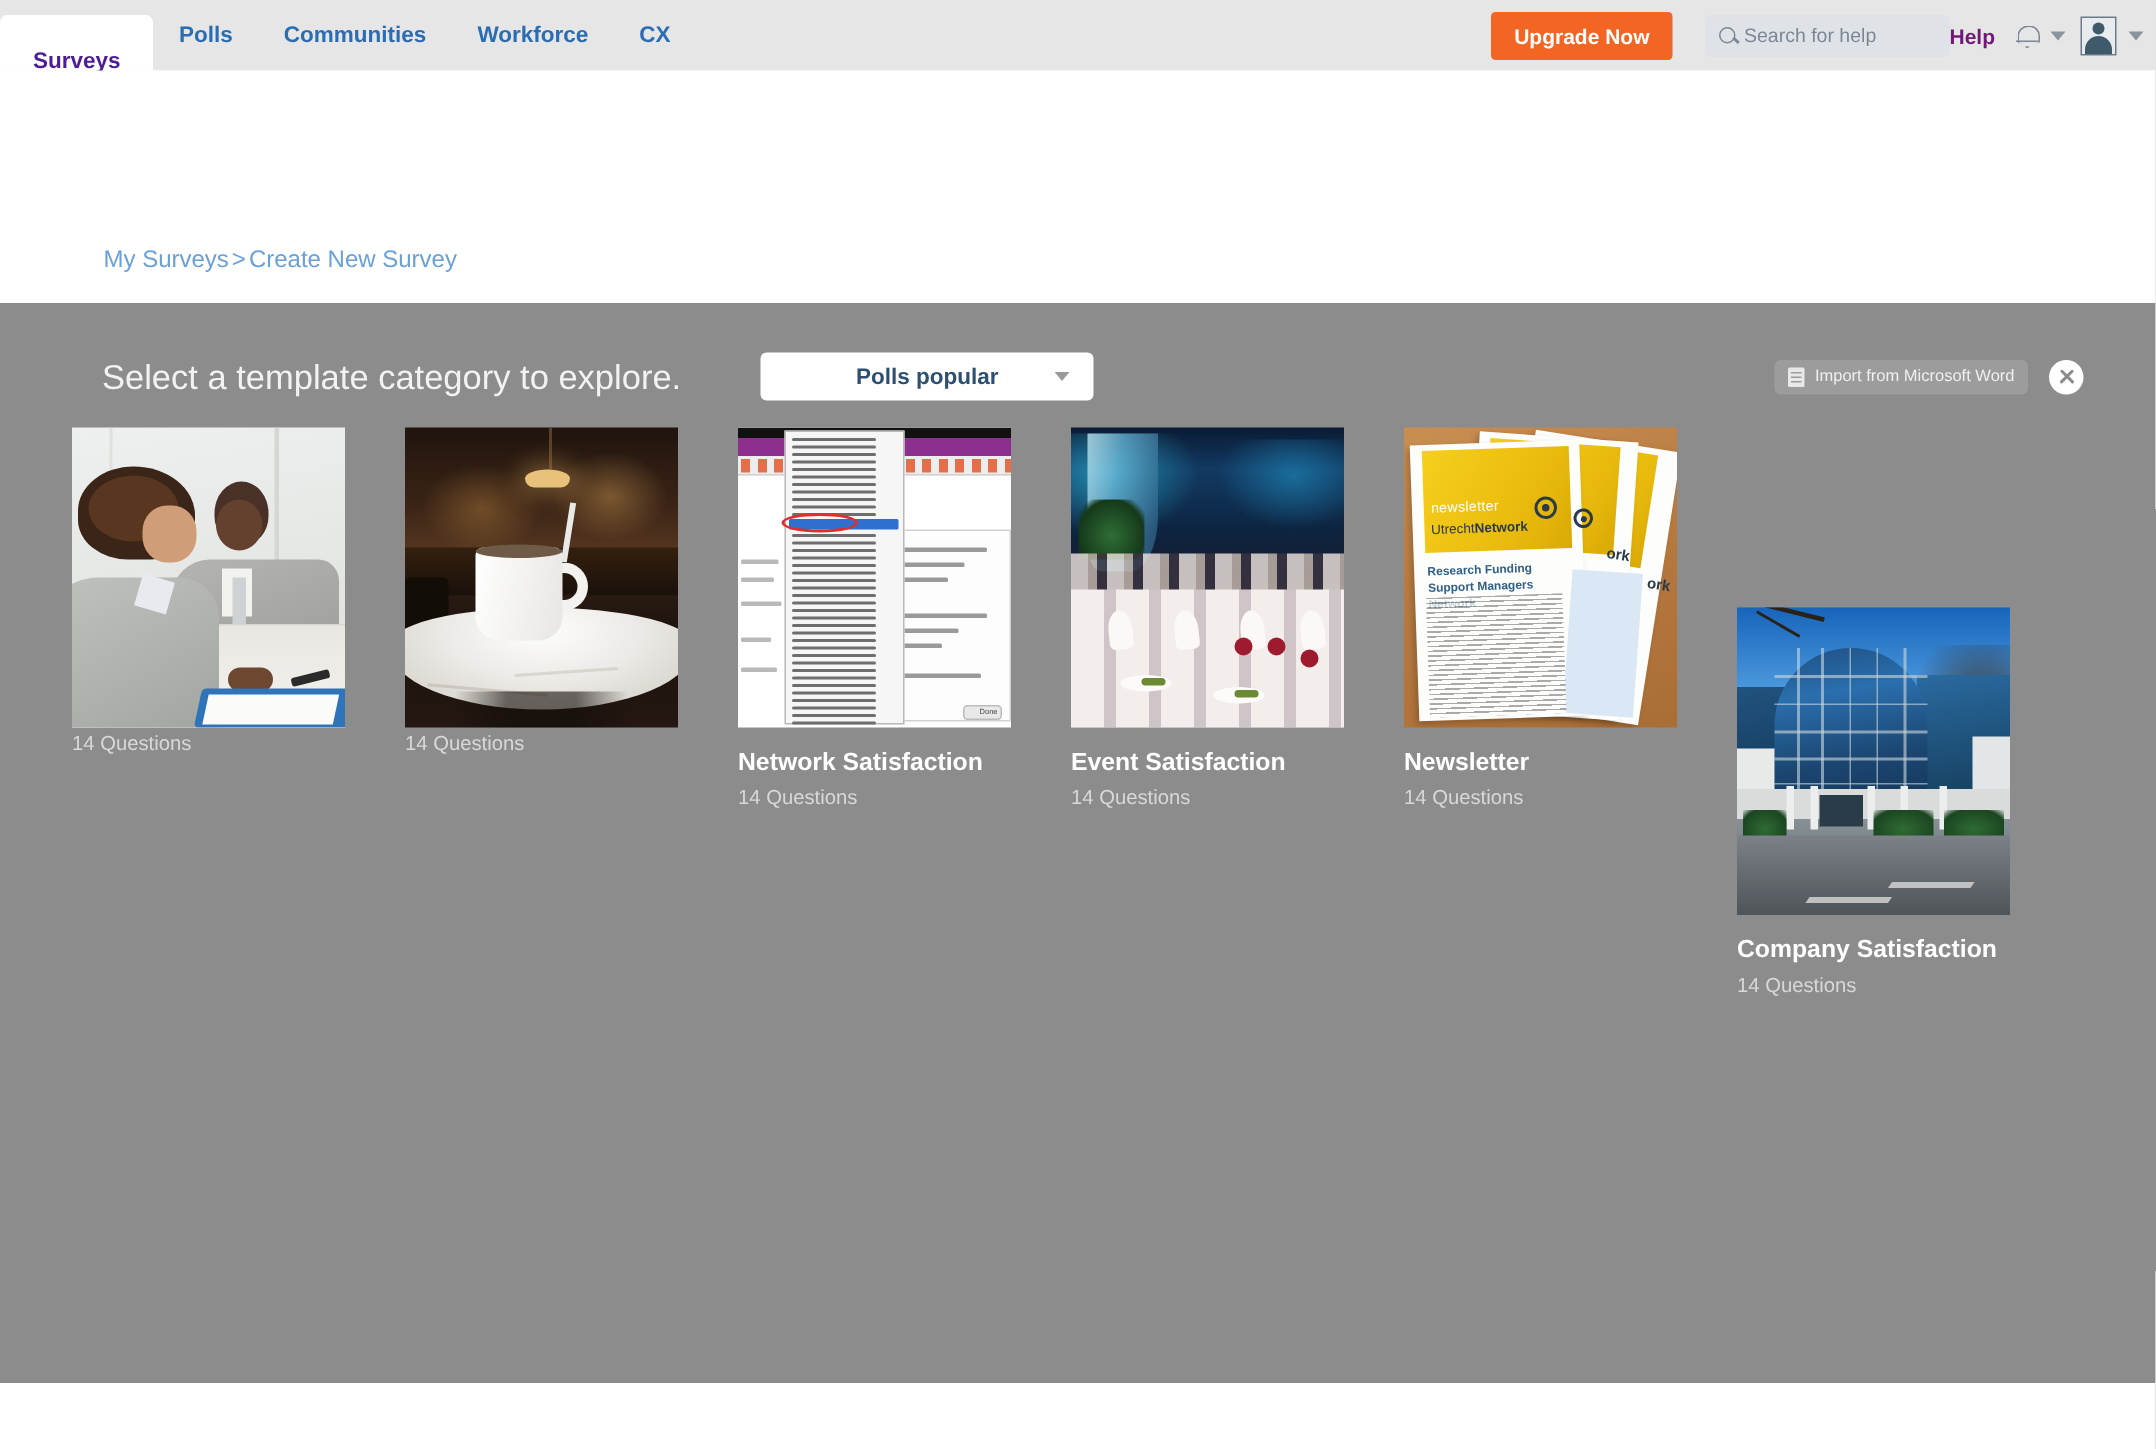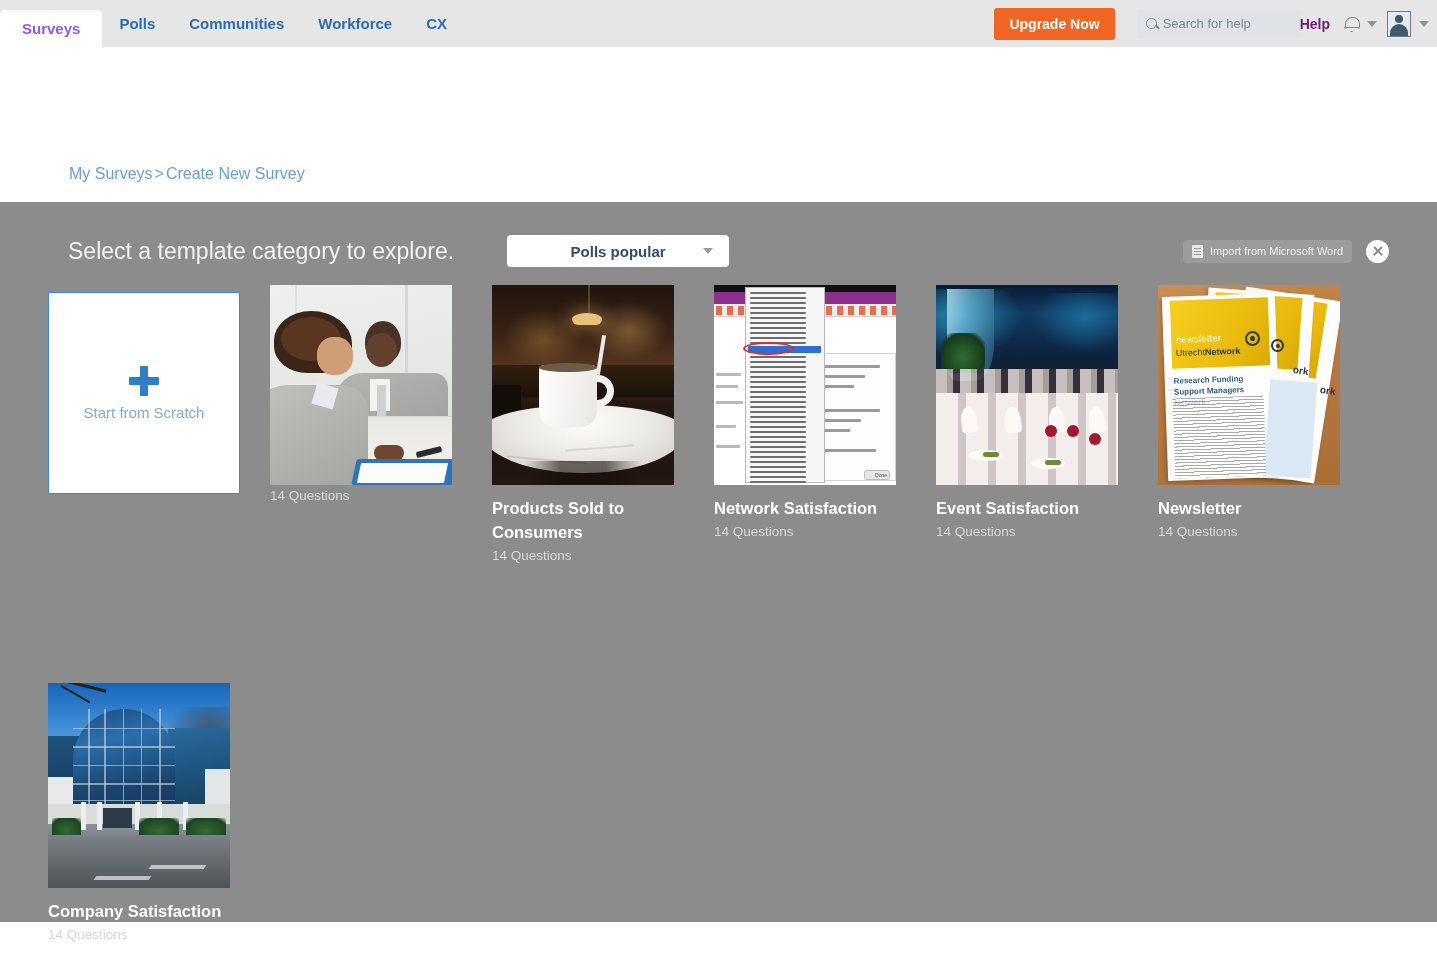--- a/index.html
+++ b/index.html
@@ -60,26 +60,26 @@
     font-size: 15px;
     color: #2a6db3;
     font-weight: 600;
     padding: 0 17px;
     line-height: 47px;
     cursor: pointer;
     white-space: nowrap;
   }
   .navtab.active {
     background: #ffffff;
-    color: #8b5cf6;
+    color: #4c1d95;
     border-radius: 5px 5px 0 0;
     height: 37px;
     line-height: 37px;
     margin-bottom: 0;
-    padding: 0 22px;
+    padding: 12px 22px;
   }
 
   .top-right {
     margin-left: auto;
     display: flex; align-items: center;
     height: 47px;
     padding-right: 8px;
     gap: 0;
   }
   .upgrade-btn {
@@ -510,26 +510,20 @@
       <div class="import-btn">
         <span class="doc-icon"></span>
         <span class="import-label">Import from Microsoft Word</span>
       </div>
       <div class="close-circle"></div>
     </div>
   </div>
 
   <div class="grid">
 
-    <div class="cell">
-      <div class="scratch-card">
-        <div class="plus"></div>
-        <div class="scratch-label">Start from Scratch</div>
-      </div>
-    </div>
 
     <div class="cell">
       <div class="thumb t-meet">
         <div class="wallseam"></div>
           <div class="wallseam2"></div>
         <div class="m2head"></div>
           <div class="m2face"></div>
         <div class="m2suit"></div>
           <div class="m2shirt"></div>
           <div class="m2tie"></div>
@@ -558,21 +552,20 @@
         <div class="chairL"></div>
         <div class="straw"></div>
         <div class="marble"></div>
           <div class="vein1"></div>
           <div class="vein2"></div>
         <div class="handle"></div>
         <div class="mug"></div>
           <div class="mugtop"></div>
         <div class="legs"></div>
       </div>
-      <div class="card-title">Products Sold to Consumers</div>
       <div class="card-sub">14 Questions</div>
     </div>
 
     <div class="cell">
       <div class="thumb t-site">
         <div class="osbar"></div>
         <div class="purple"></div>
         <div class="toolbar"></div>
         <div class="tbicons"></div>
         <div class="doc"></div>

